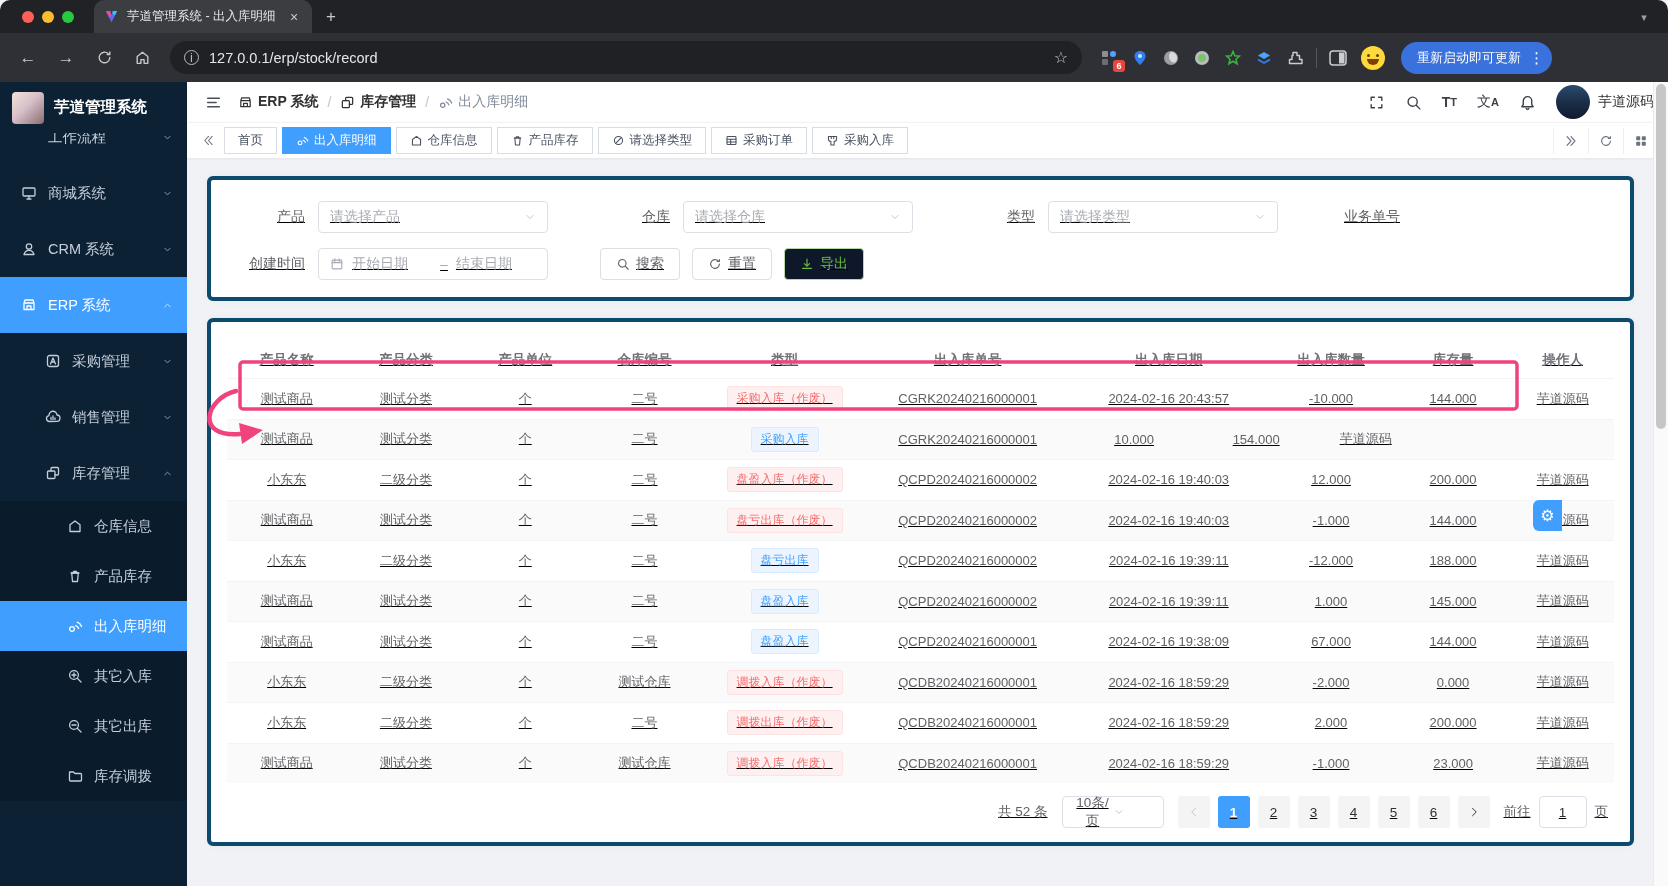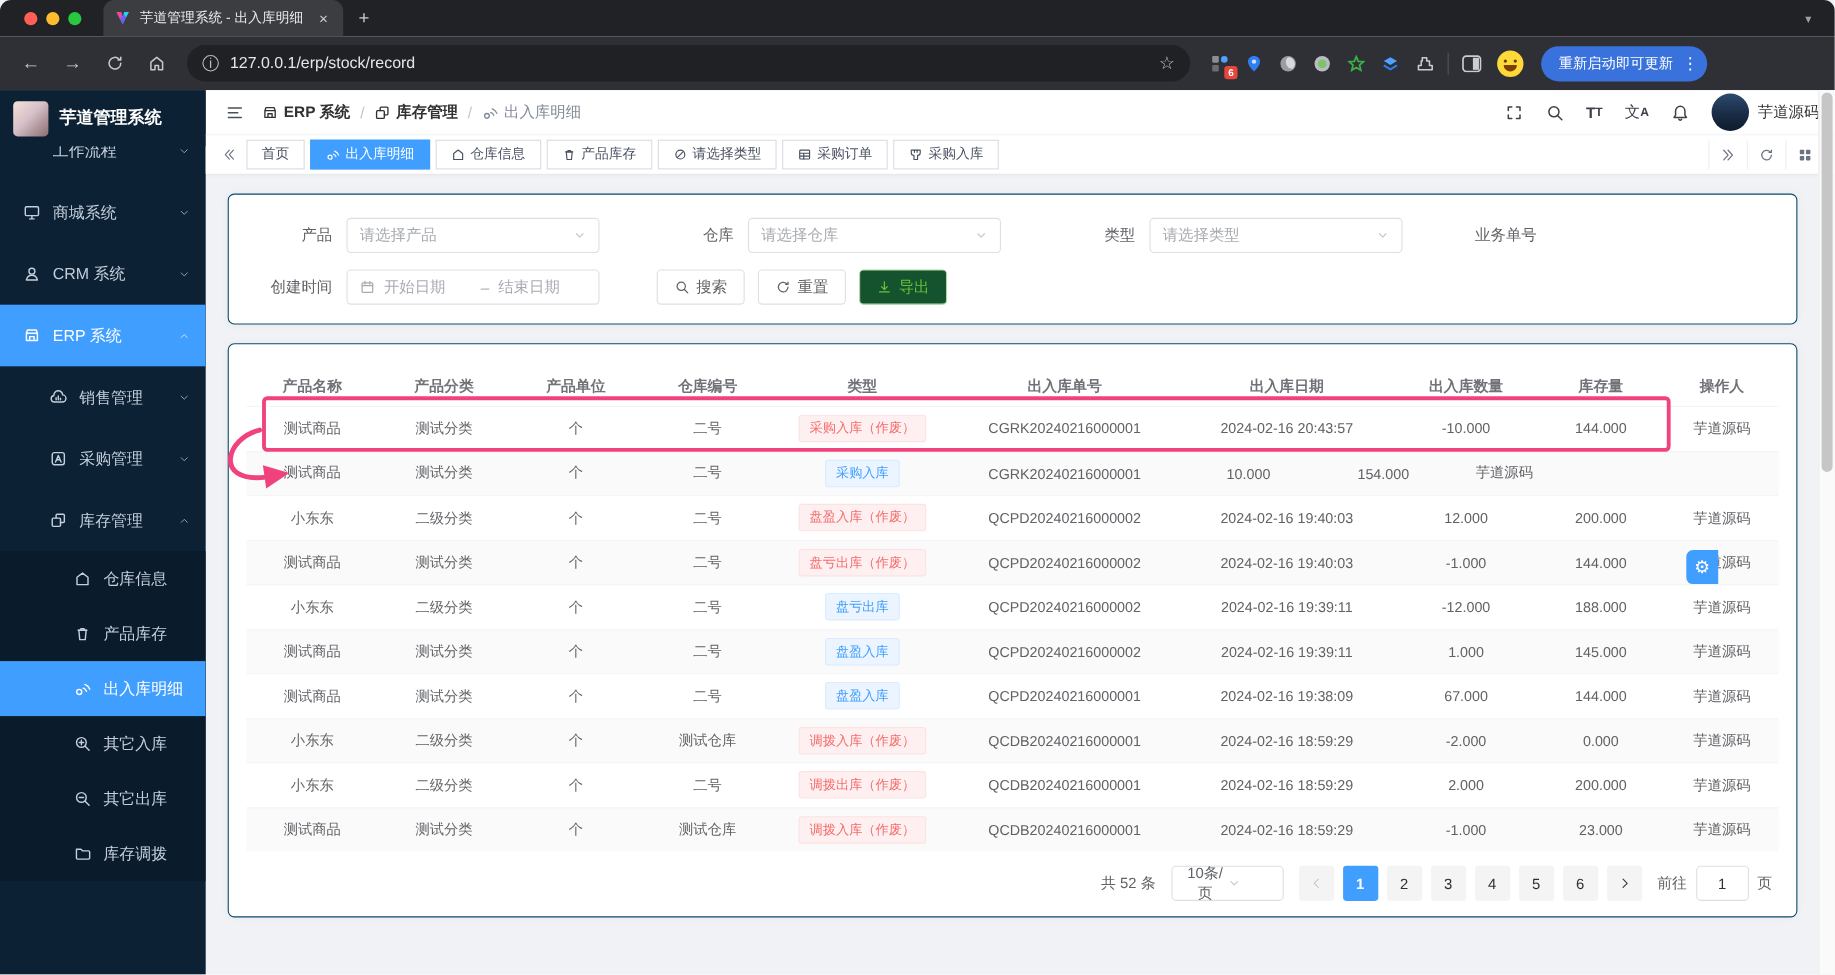--- a/index.html
+++ b/index.html
@@ -74,37 +74,37 @@
   .tb-arrow svg { width:13px; height:13px; }
   .tab-chip { height:27px; border:1px solid #d8dce5; background:#fff; color:#495060; font-size:12.5px; display:flex; align-items:center; gap:5px; padding:0 13px; white-space:nowrap; cursor:default; }
   .tab-chip svg { width:13px; height:13px; }
   .tab-chip.active { background:#409eff; border-color:#409eff; color:#fff; }
   .tb-right { margin-left:auto; display:flex; align-items:center; color:#6a7380; }
   .tb-rbtn { padding:0 10px; height:26px; display:flex; align-items:center; border-left:1px solid #eceef1; }
   .tb-rbtn svg { width:14px; height:14px; }
 
   
   .content { flex:1; padding-top:18px; overflow:hidden; }
-  .card { background:#fff; border-radius:6px; margin:0 34px 17px 20px; box-shadow:0 0 8px rgba(0,0,0,.04); border:1px solid #0c4a6e; }
+  .card { background:#fff; border-radius:6px; margin:0 34px 17px 20px; box-shadow:0 0 8px rgba(0,0,0,.04); border:4px solid #0c4a6e;text-decoration:underline; }
   .filter-card { padding:21px 24px 17px; }
   .f-row { display:flex; align-items:center; margin-bottom:15px; }
   .f-row:last-child { margin-bottom:0; }
   .f-item { display:flex; align-items:center; margin-right:52px; }
   .f-label { min-width:70px; text-align:right; margin-right:13px; color:#606266; font-size:14px; white-space:nowrap; }
   .sel, .inp, .dateinp { height:32px; border:1px solid #dcdfe6; border-radius:4px; background:#fff; display:flex; align-items:center; padding:0 11px; width:230px; color:#a8abb2; font-size:14px; }
   .sel .ph { flex:1; }
   .sel .chv { display:flex; } .sel .chv svg { width:12px; height:12px; color:#c0c4cc; }
   input.inp { color:#303133; }
   input.inp::placeholder { color:#a8abb2; }
   .dateinp { gap:8px; }
   .dateinp .cal svg { width:14px; height:14px; }
   .dateinp .dph { flex:1; } .dateinp .dsep { color:#a8abb2; }
   .btn { height:32px; border:1px solid #dcdfe6; border-radius:4px; background:#fff; color:#606266; font-size:14px; display:flex; align-items:center; gap:6px; padding:0 15px; margin-right:12px; cursor:default; }
   .btn svg { width:14px; height:14px; }
-  .btn.green { background:#14532d; border-color:#b3d8a4; color:#67c23a; }
+  .btn.green { background:#0f172a; border-color:#b3d8a4; color:#67c23a; }
   .btns { display:flex; }
 
   .table-card { padding:20px 16px 14px; }
   .trow { display:flex; align-items:center; }
   .thead .cell { color:#707278; font-weight:600; font-size:13.5px; height:36px; }
   .cell { display:flex; align-items:center; justify-content:center; text-align:center; font-size:13px; color:#606266; height:39.5px; padding:0 4px; }
   .tbody .trow { border-top:1px solid #f3f4f6; }
   .tbody .trow:nth-child(even) { background:#fafafa; }
   .badge { font-size:12px; padding:3px 9px; border-radius:3px; white-space:nowrap; border:1px solid transparent; }
   .badge.red { color:#f56c6c; background:#fef0f0; border-color:#fde2e2; }
@@ -285,39 +285,39 @@
           <span class="mi-label">ERP 系统</span>
           <span class="mi-chev">
             <svg viewBox="0 0 16 16" width="1em" height="1em" fill="none" stroke="currentColor" stroke-width="1.3" stroke-linecap="round" stroke-linejoin="round">
               <path d="M4 10l4-4 4 4"></path>
             </svg>
           </span>
         </div>
         <div class="menu-item lv2">
           <span class="mi-icon">
             <svg viewBox="0 0 16 16" width="1em" height="1em" fill="none" stroke="currentColor" stroke-width="1.3" stroke-linecap="round" stroke-linejoin="round">
+              <rect x="2.5" y="2.5" width="11" height="11" rx="2"></rect>
+              <path d="M5.5 11 8 5l2.5 6M6.4 9h3.2"></path>
+            </svg>
+          </span>
+          <span class="mi-label">采购管理</span>
+          <span class="mi-chev">
+            <svg viewBox="0 0 16 16" width="1em" height="1em" fill="none" stroke="currentColor" stroke-width="1.3" stroke-linecap="round" stroke-linejoin="round">
+              <path d="M4 6l4 4 4-4"></path>
+            </svg>
+          </span>
+        </div>
+        <div class="menu-item lv2">
+          <span class="mi-icon">
+            <svg viewBox="0 0 16 16" width="1em" height="1em" fill="none" stroke="currentColor" stroke-width="1.3" stroke-linecap="round" stroke-linejoin="round">
               <path d="M4.5 12.5a3 3 0 0 1-.5-5.96A4 4 0 0 1 12 6a3.2 3.2 0 0 1-.5 6.4z"></path>
               <path d="M6 10.5v-2M8 10.5V7M10 10.5V9"></path>
             </svg>
           </span>
           <span class="mi-label">销售管理</span>
-          <span class="mi-chev">
-            <svg viewBox="0 0 16 16" width="1em" height="1em" fill="none" stroke="currentColor" stroke-width="1.3" stroke-linecap="round" stroke-linejoin="round">
-              <path d="M4 6l4 4 4-4"></path>
-            </svg>
-          </span>
-        </div>
-        <div class="menu-item lv2">
-          <span class="mi-icon">
-            <svg viewBox="0 0 16 16" width="1em" height="1em" fill="none" stroke="currentColor" stroke-width="1.3" stroke-linecap="round" stroke-linejoin="round">
-              <rect x="2.5" y="2.5" width="11" height="11" rx="2"></rect>
-              <path d="M5.5 11 8 5l2.5 6M6.4 9h3.2"></path>
-            </svg>
-          </span>
-          <span class="mi-label">采购管理</span>
           <span class="mi-chev">
             <svg viewBox="0 0 16 16" width="1em" height="1em" fill="none" stroke="currentColor" stroke-width="1.3" stroke-linecap="round" stroke-linejoin="round">
               <path d="M4 6l4 4 4-4"></path>
             </svg>
           </span>
         </div>
         <div class="menu-item lv2">
           <span class="mi-icon">
             <svg viewBox="0 0 16 16" width="1em" height="1em" fill="none" stroke="currentColor" stroke-width="1.3" stroke-linecap="round" stroke-linejoin="round">
               <rect x="2.5" y="6" width="7.5" height="7.5" rx="1"></rect>

